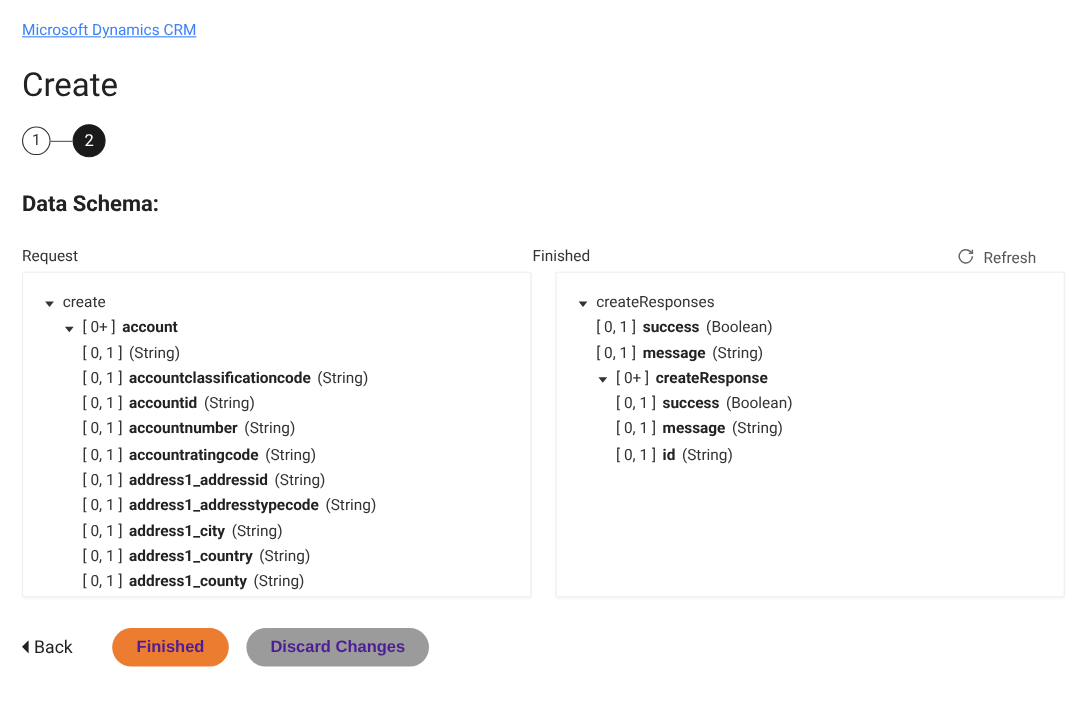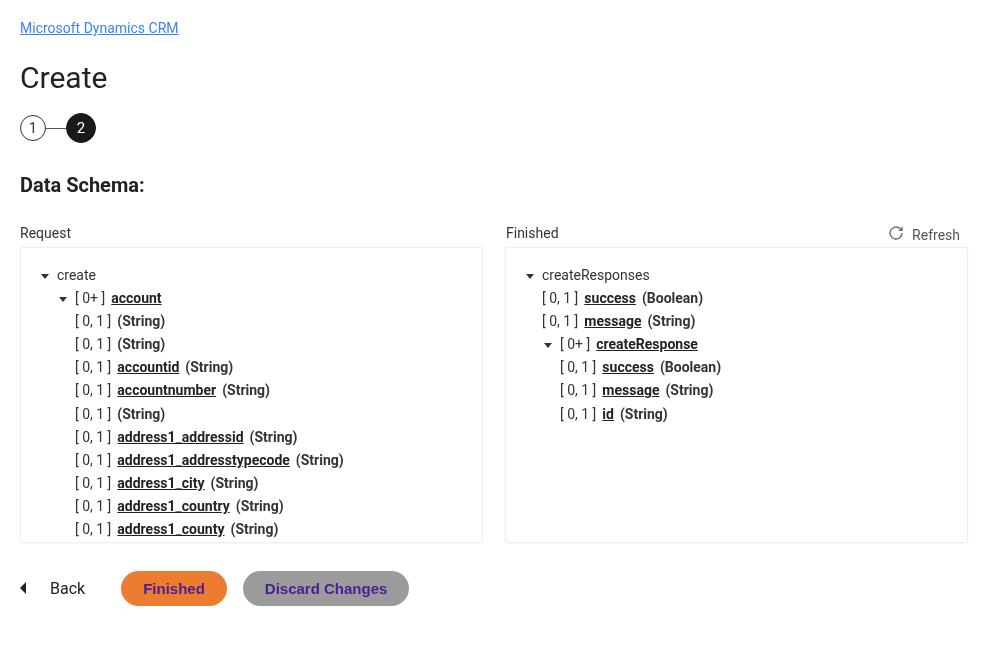--- a/index.html
+++ b/index.html
@@ -62,27 +62,26 @@
     }
     .refresh-row {
       display: flex;
       justify-content: flex-end;
       align-items: center;
       gap: 8px;
       color: #555;
       font-size: 14px;
       cursor: pointer;
       position: absolute;
-      right: 12px;
+      right: 30px;
       text-align: center;
     }
     .refresh-icon svg { width: 16px; height: 16px; stroke: #666; fill: none; stroke-width: 2; }
     .panels-header {
       display: flex;
-      gap: 22px;
       margin-bottom: 6px;
       position: relative;
     }
     .col-title {
       font-size: 14px;
       color: #333;
       font-weight: 400;
     }
     .col-title.req { width: 464px; }
     .col-title.res { width: 464px; }
@@ -109,34 +108,34 @@
       font-size: 14px;
     }
     .chev {
       width: 12px;
       display: inline-flex;
       justify-content: center;
       color: #333;
     }
     .chev svg { width: 10px; height: 10px; fill: #333; }
     .card { color: #333; }
-    .name { font-weight: 700; color: #222; text-decoration: underline; }
-    .type { color: #333; font-weight: 700; }
+    .name { font-weight: 700; color: #222; }
+    .type { color: #333; font-weight: 400; }
     .ind-1 { padding-left: 18px; }
     .ind-2 { padding-left: 36px; }
     .footer {
       display: flex;
       align-items: center;
       gap: 16px;
       margin-top: 28px;
     }
     .back-btn {
       display: flex;
       align-items: center;
-      gap: 22px;
+      gap: 3px;
       font-size: 16px;
       color: #222;
       cursor: pointer;
       margin-right: 20px;
     }
     .back-btn svg { width: 8px; height: 12px; fill: #222; }
     .btn {
       border: none;
       border-radius: 18px;
       padding: 9px 22px;
@@ -199,34 +198,36 @@
       <span class="card">[ 0+ ]</span>
       <span class="name">account</span>
     </div>
     <div id="req-fields">
         <div class="tree-row ind-2">
           <span class="card">[ 0, 1 ]</span> 
           <span class="type">(String)</span>
         </div>
         <div class="tree-row ind-2">
           <span class="card">[ 0, 1 ]</span> 
+          <span class="name">accountclassificationcode</span> 
           <span class="type">(String)</span>
         </div>
         <div class="tree-row ind-2">
           <span class="card">[ 0, 1 ]</span> 
           <span class="name">accountid</span> 
           <span class="type">(String)</span>
         </div>
         <div class="tree-row ind-2">
           <span class="card">[ 0, 1 ]</span> 
           <span class="name">accountnumber</span> 
           <span class="type">(String)</span>
         </div>
         <div class="tree-row ind-2">
           <span class="card">[ 0, 1 ]</span> 
+          <span class="name">accountratingcode</span> 
           <span class="type">(String)</span>
         </div>
         <div class="tree-row ind-2">
           <span class="card">[ 0, 1 ]</span> 
           <span class="name">address1_addressid</span> 
           <span class="type">(String)</span>
         </div>
         <div class="tree-row ind-2">
           <span class="card">[ 0, 1 ]</span> 
           <span class="name">address1_addresstypecode</span> 

